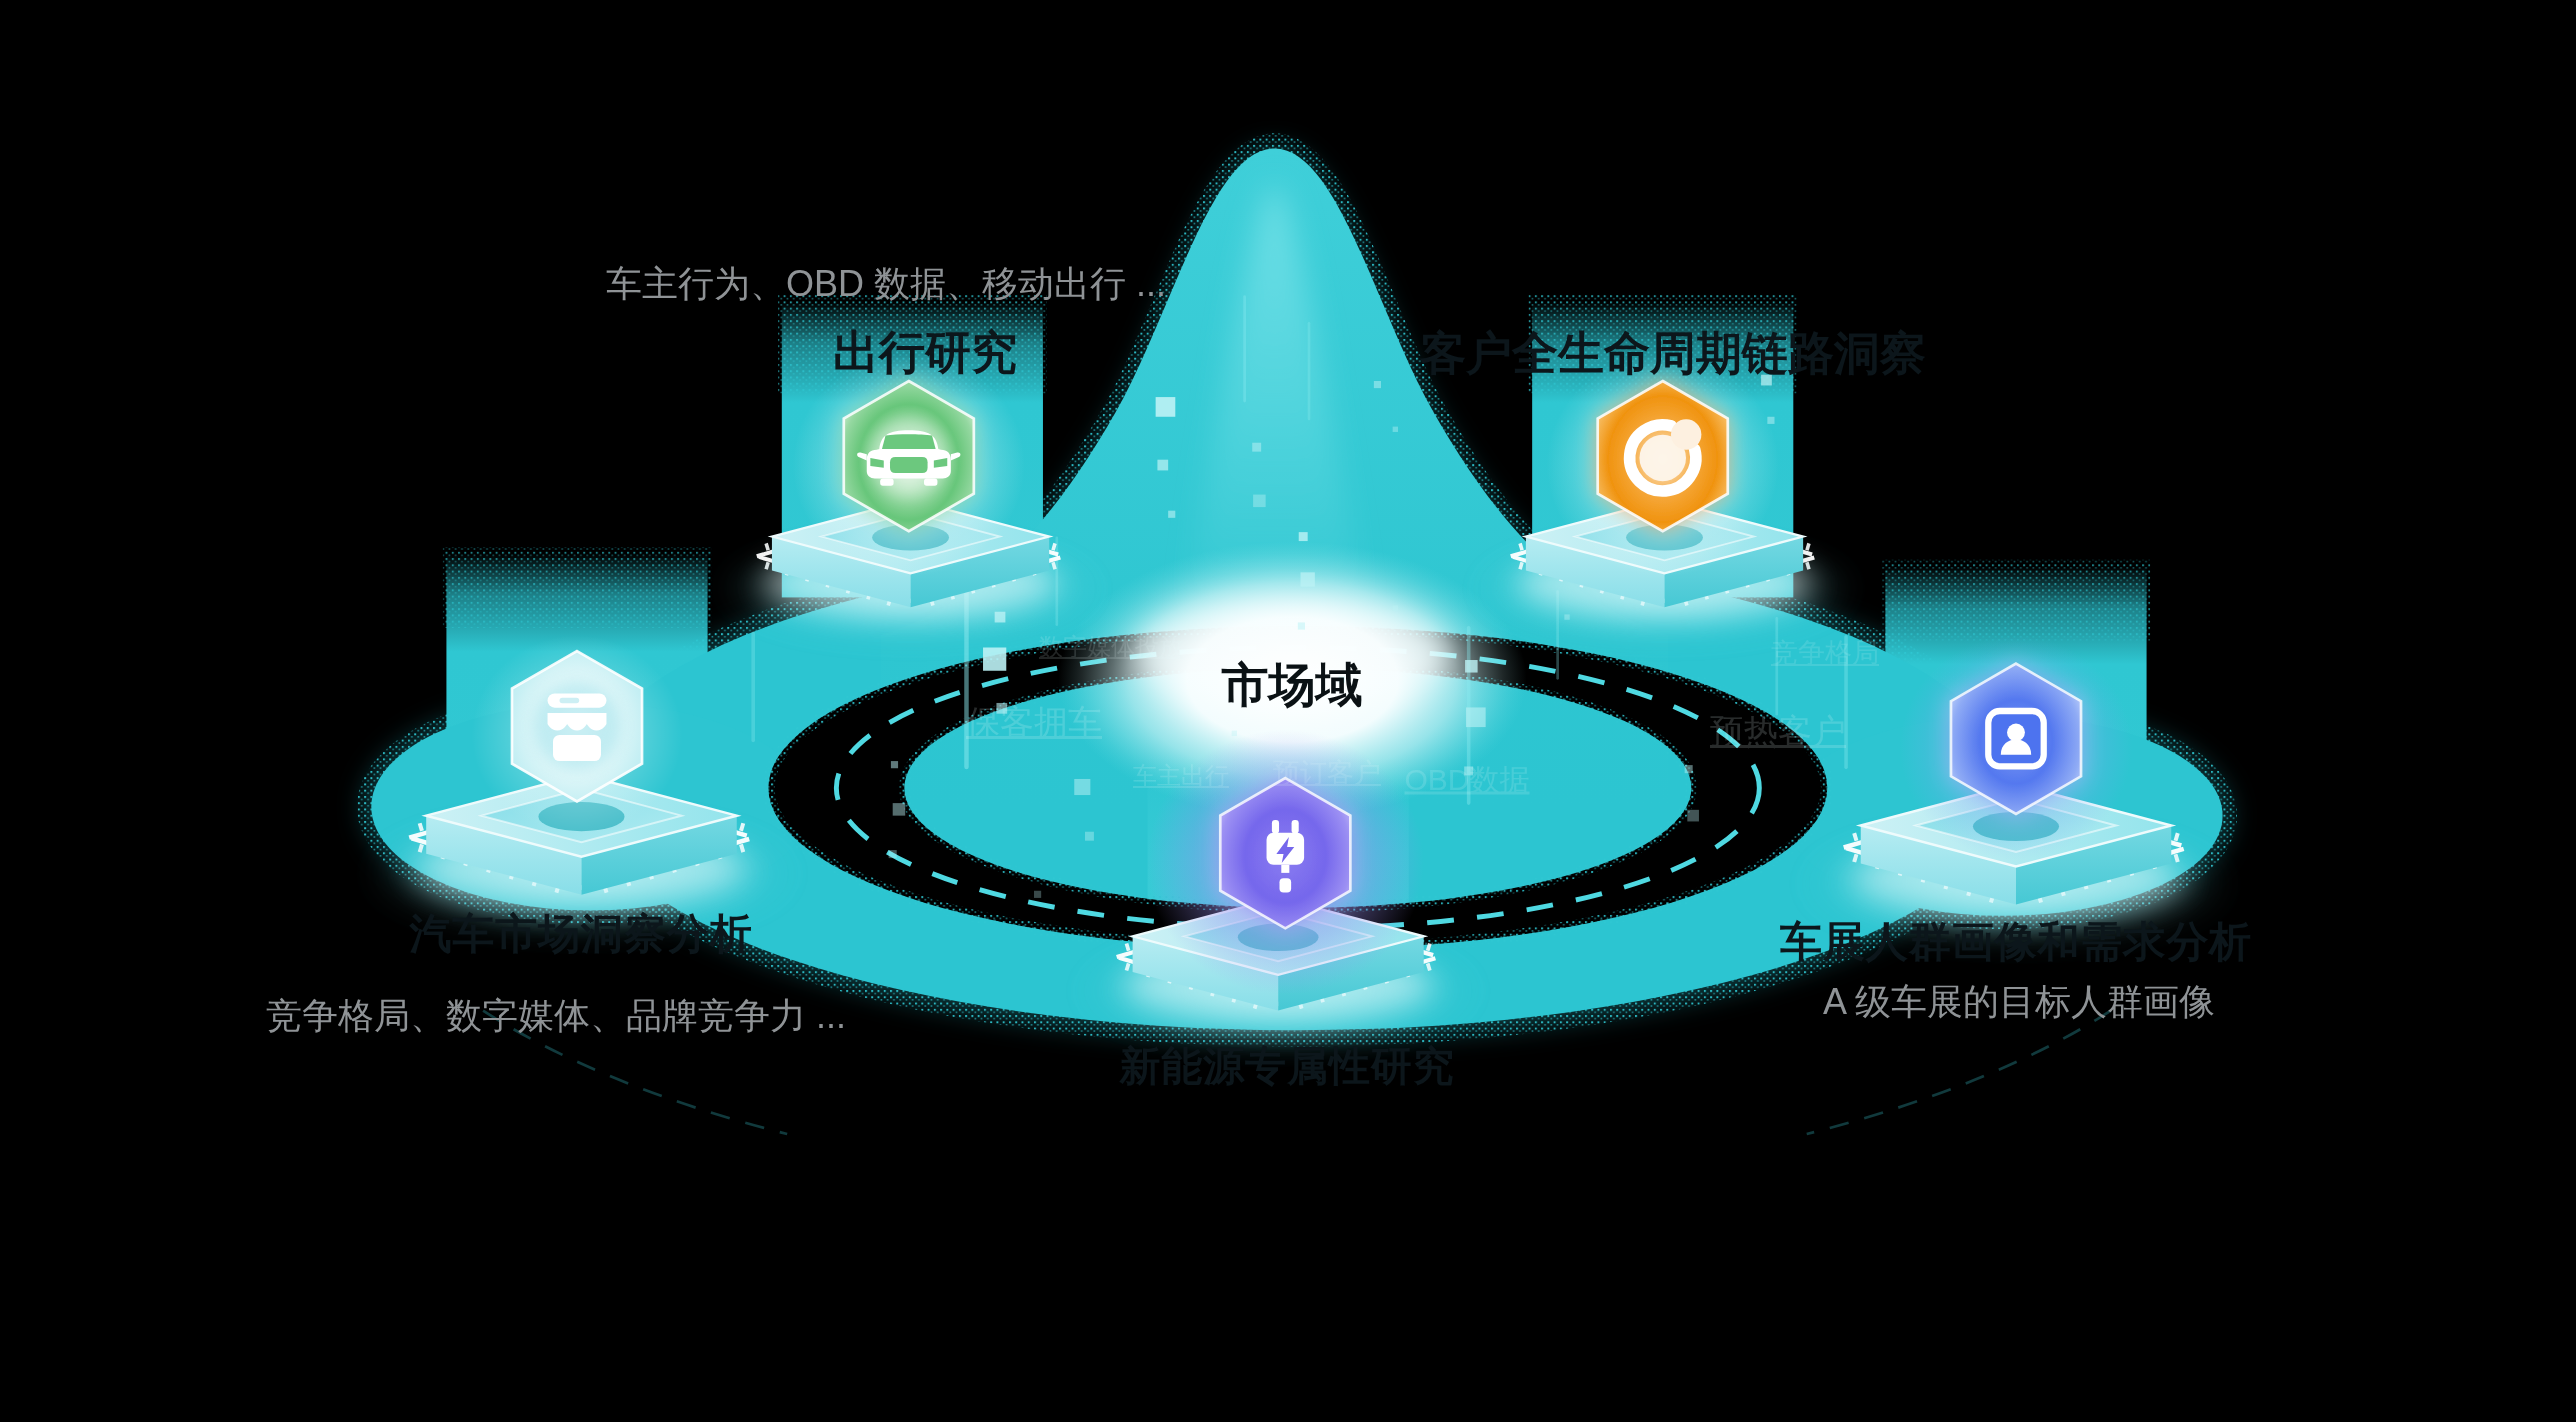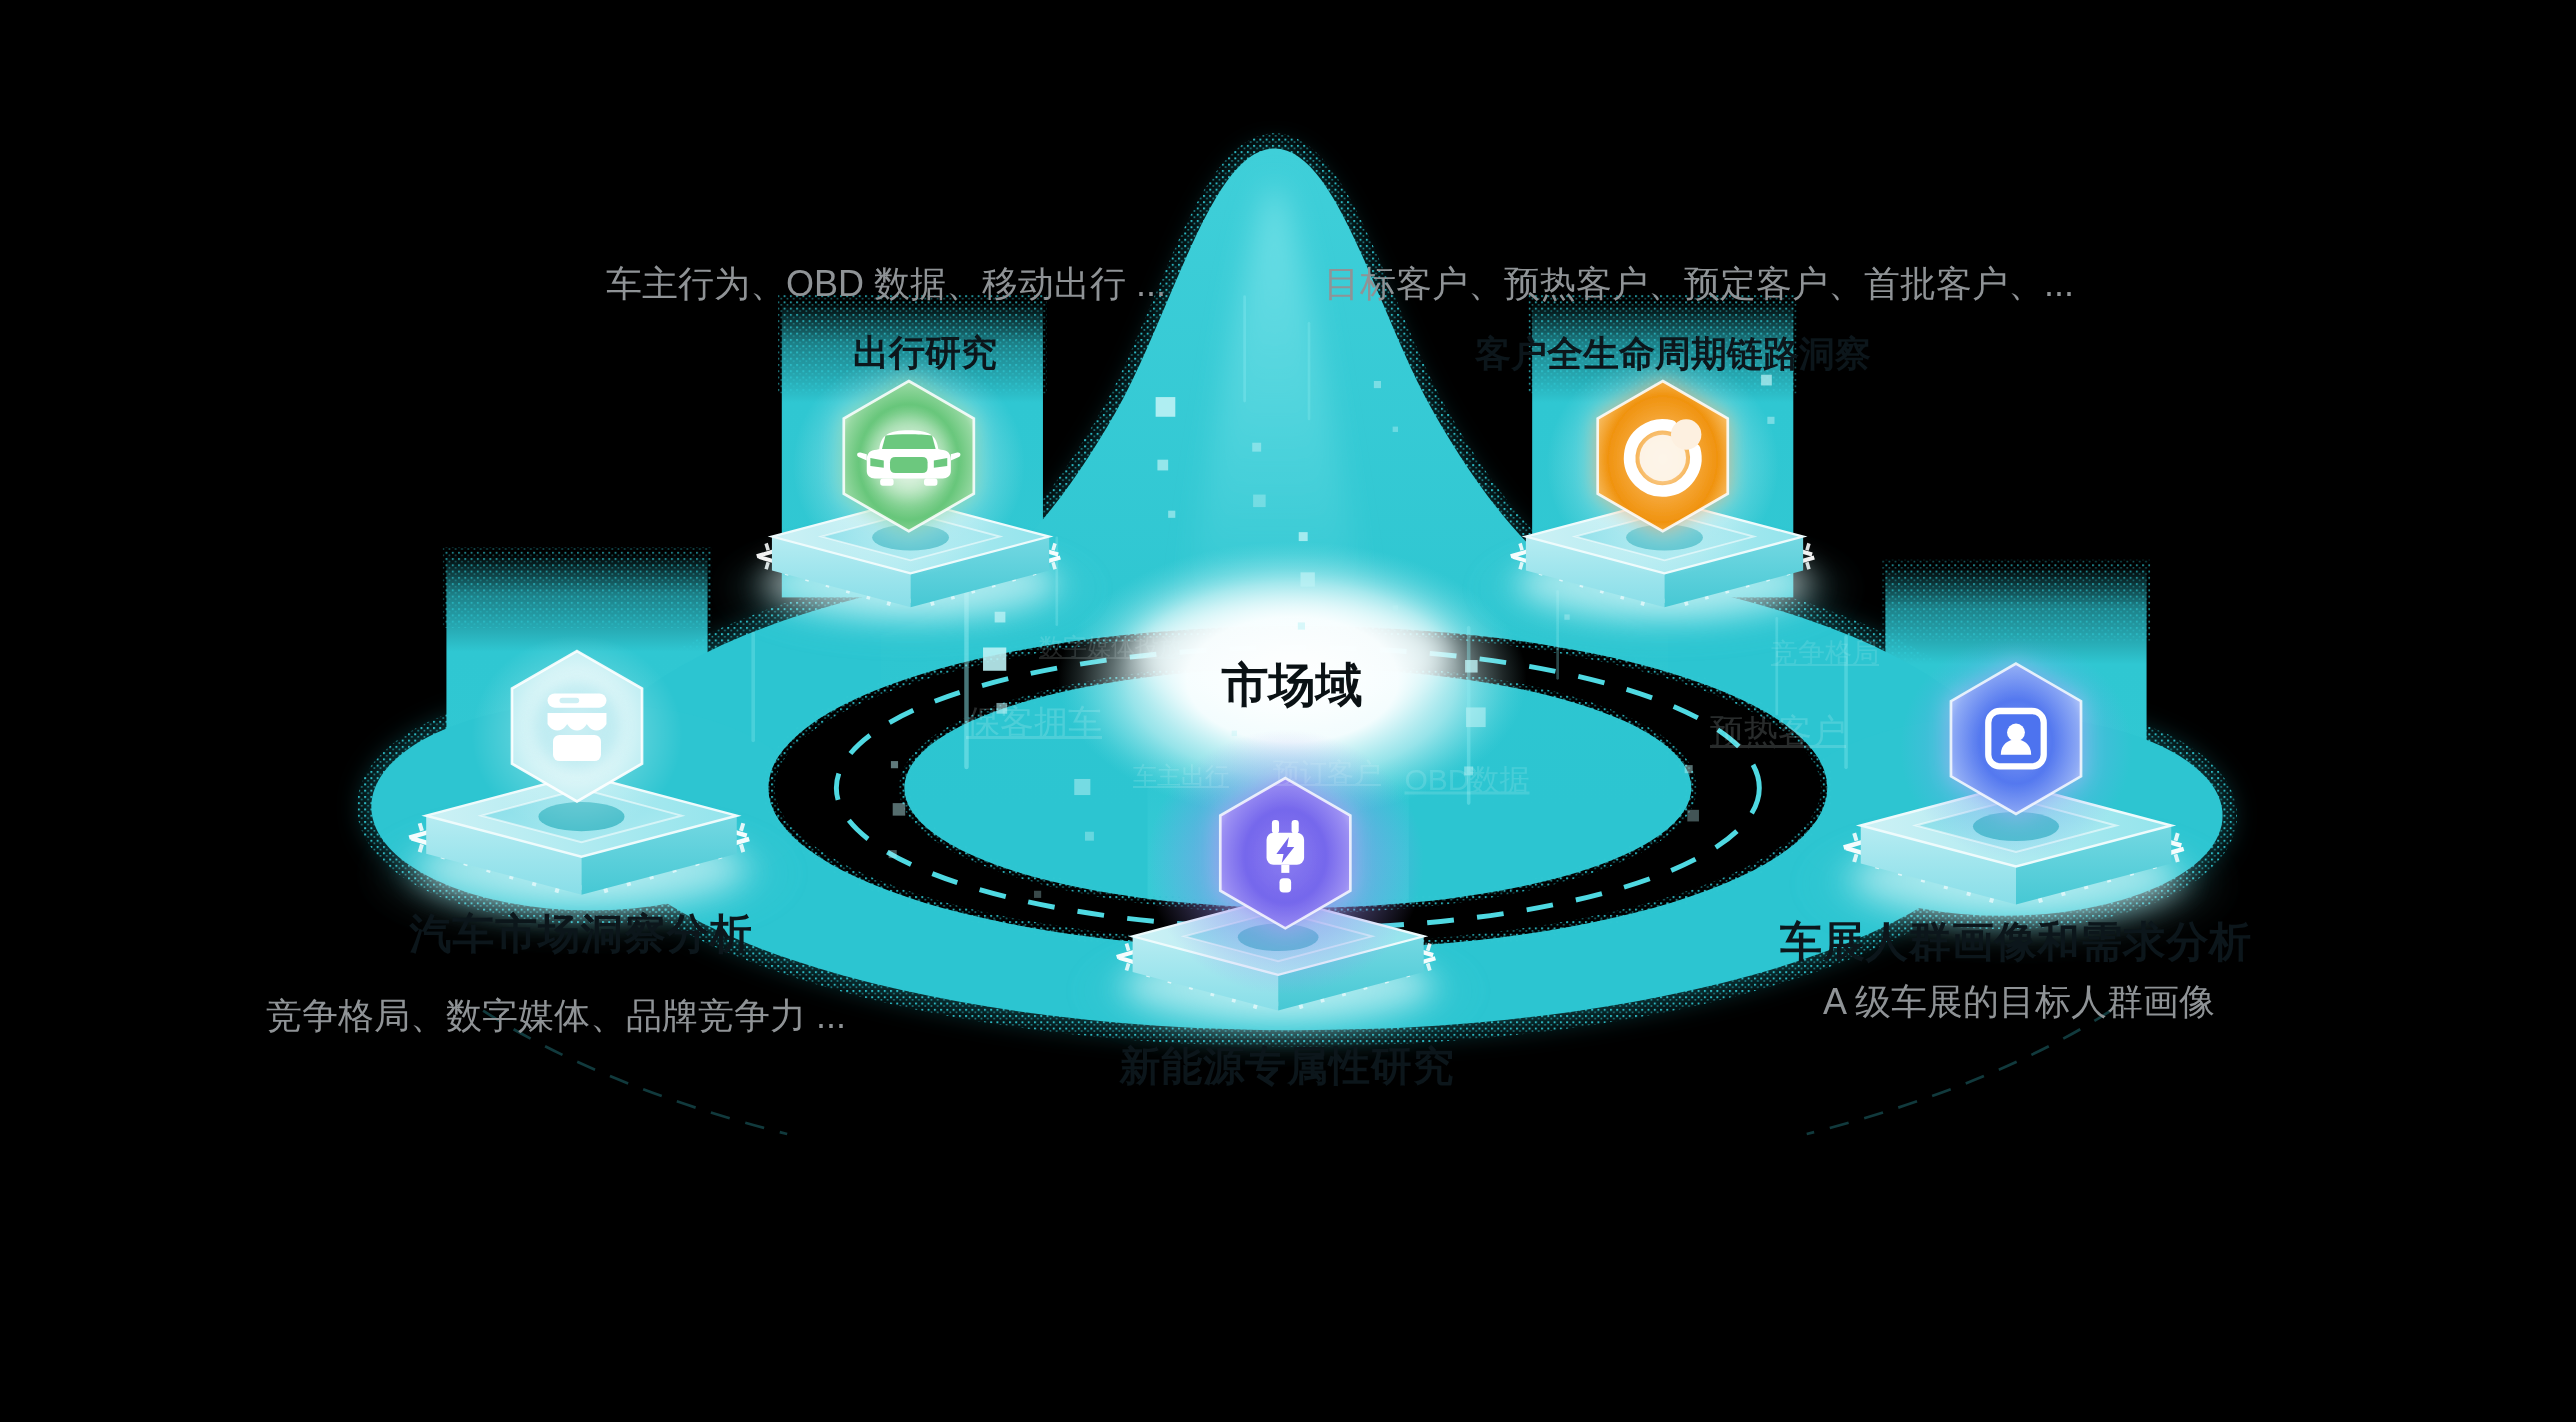--- a/index.html
+++ b/index.html
@@ -1,21 +1,21 @@
 <!DOCTYPE html>
 <html style="font-size:14.3px"><head>
 <meta charset="utf-8">
 <style>
   html,body{margin:0;padding:0;background:#000;}
   body{width:2576px;height:1422px;overflow:hidden;font-family:"Liberation Sans",sans-serif;}
   #stage{position:relative;width:2424px;height:1422px;background:#000;overflow:hidden;}
   #bg{position:absolute;left:0;top:0;}
   .txt{position:absolute;transform:translate(-50%,-50%);white-space:nowrap;text-align:center;}
   .desc{color:#8f9396;font-size:36px;font-weight:400;letter-spacing:0;font-feature-settings:"halt";}
-  .title{color:#0c161b;font-size:36px;font-weight:700;letter-spacing:0;}
+  .title{color:#0c161b;font-size:46px;font-weight:700;letter-spacing:0;}
   .center-label{color:#0a1114;font-size:47px;font-weight:700;letter-spacing:0;}
   .watermark{position:absolute;transform:translate(-50%,-50%);white-space:nowrap;color:#eafcfd;font-weight:500;text-decoration:underline;}
   
   #t-tl-desc{left:886px;top:284px;}
   #t-tl-title{left:925px;top:353px;}
   #t-tr-desc{left:1699px;top:284px;}
   #t-tr-title{left:1673px;top:354px;}
   #t-l-title{left:581px;top:934px;font-size:42px;letter-spacing:0.9px;}
   #t-l-desc{left:556px;top:996px;margin-top:20px;}
   #t-r-title{left:2016px;top:942px;font-size:42px;letter-spacing:0.9px;}
@@ -503,21 +503,20 @@
       <circle cx="0" cy="-7" r="10" fill="#ffffff"></circle>
       <path d="M -17 18 C -17 6 -8 1 0 1 C 8 1 17 6 17 18 Z" fill="#ffffff"></path>
     </g>
   </g>
 </g>
 </svg>
 
 <div class="txt desc" id="t-tl-desc">车主行为、OBD 数据、移动出行 ...</div>
 <div class="txt title" id="t-tl-title">出行研究</div>
 
-<div class="txt desc" id="t-tr-desc">目标客户、预热客户、预定客户、首批客户、...</div>
 <div class="txt title" id="t-tr-title">客户全生命周期链路洞察</div>
 
 <div class="txt title" id="t-l-title">汽车市场洞察分析</div>
 <div class="txt desc" id="t-l-desc">竞争格局、数字媒体、品牌竞争力 ...</div>
 
 <div class="txt title" id="t-b-title">新能源专属性研究</div>
 
 <div class="txt title" id="t-r-title">车展人群画像和需求分析</div>
 <div class="txt desc" id="t-r-desc">A 级车展的目标人群画像</div>
 

